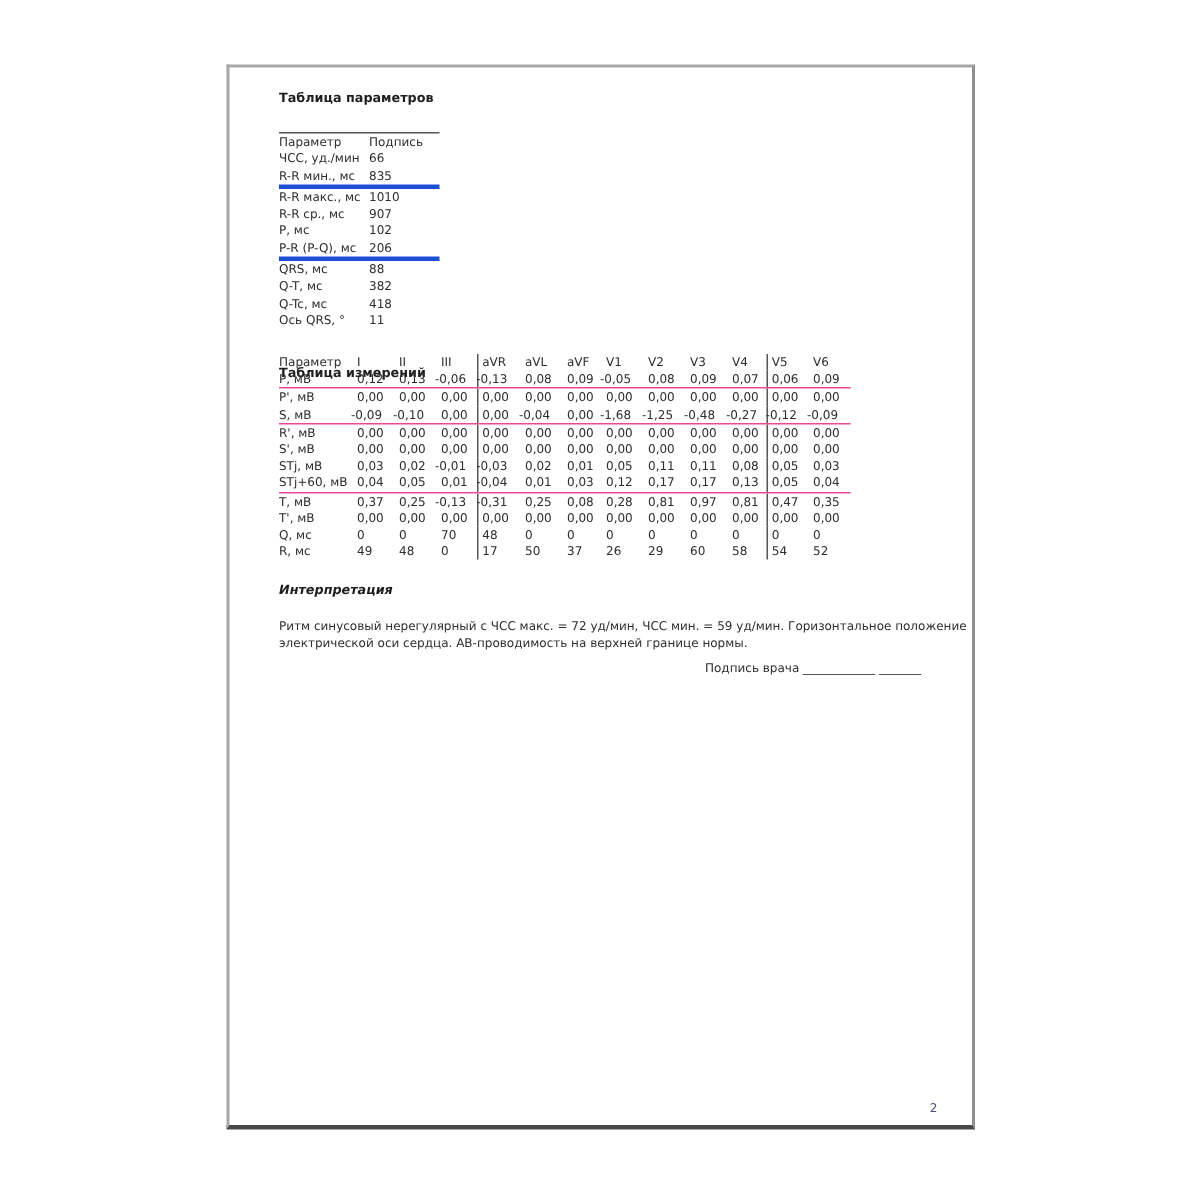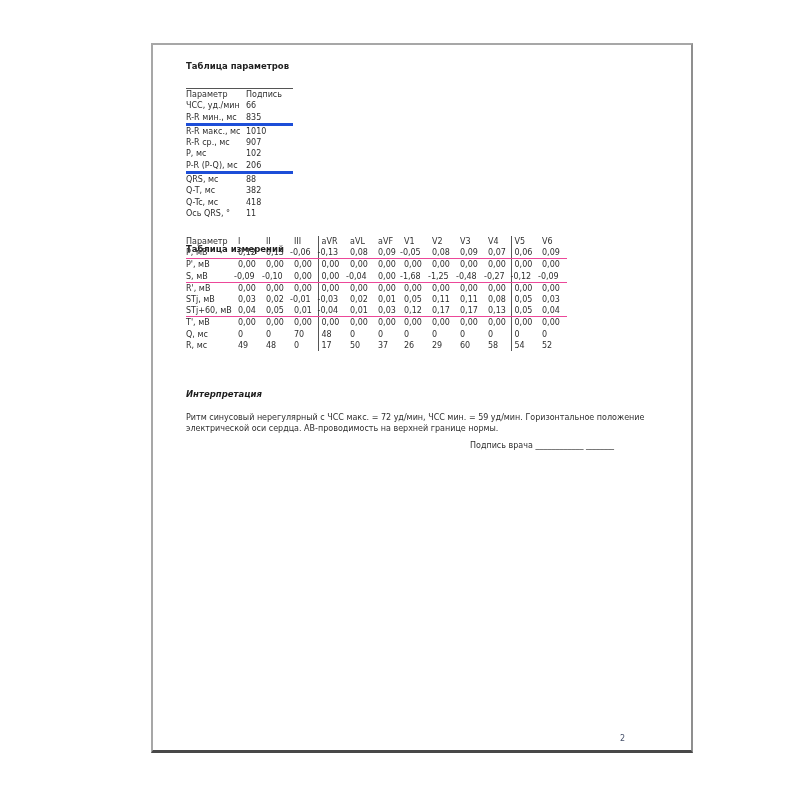--- a/index.html
+++ b/index.html
@@ -7,21 +7,20 @@
     width:800px; height:800px; position:relative; background:#ffffff;
     font-family:"DejaVu Sans","Liberation Sans",sans-serif;
     color:#2e2e2e; font-size:8px;
   }
   .page {
     position:absolute; left:151px; top:43px; width:495px; height:705px;
     background:#ffffff;
     border:2px solid #a7a7a7;
     border-right-color:#8f8f8f;
     border-bottom:3px solid #484848;
-    padding-left:43px;
   }
   .sec-title {
     position:absolute; left:33px;
     font-weight:bold; font-size:8.5px; color:#1f1f1f; white-space:nowrap;
   }
   table { border-collapse:collapse; table-layout:fixed; position:absolute; }
   td {
     padding:0; font-size:8px; text-align:left; vertical-align:middle;
     height:11.3px; line-height:11.3px; white-space:nowrap; overflow:visible;
   }
@@ -190,20 +189,35 @@
           <td>0,00</td>
           <td>0,00</td>
           <td>0,00</td>
           <td>0,00</td>
           <td>0,00</td>
           <td>0,00</td>
           <td class="vline">0,00</td>
           <td>0,00</td>
         </tr>
         <tr>
+          <td>S', мВ</td>
+          <td>0,00</td>
+          <td>0,00</td>
+          <td>0,00</td>
+          <td class="vline">0,00</td>
+          <td>0,00</td>
+          <td>0,00</td>
+          <td>0,00</td>
+          <td>0,00</td>
+          <td>0,00</td>
+          <td>0,00</td>
+          <td class="vline">0,00</td>
+          <td>0,00</td>
+        </tr>
+        <tr>
           <td>STj, мВ</td>
           <td>0,03</td>
           <td>0,02</td>
           <td class="neg">-0,01</td>
           <td class="vline neg">-0,03</td>
           <td>0,02</td>
           <td>0,01</td>
           <td>0,05</td>
           <td>0,11</td>
           <td>0,11</td>
@@ -220,20 +234,35 @@
           <td>0,01</td>
           <td>0,03</td>
           <td>0,12</td>
           <td>0,17</td>
           <td>0,17</td>
           <td>0,13</td>
           <td class="vline">0,05</td>
           <td>0,04</td>
         </tr>
         <tr>
+          <td>T, мВ</td>
+          <td>0,37</td>
+          <td>0,25</td>
+          <td class="neg">-0,13</td>
+          <td class="vline neg">-0,31</td>
+          <td>0,25</td>
+          <td>0,08</td>
+          <td>0,28</td>
+          <td>0,81</td>
+          <td>0,97</td>
+          <td>0,81</td>
+          <td class="vline">0,47</td>
+          <td>0,35</td>
+        </tr>
+        <tr>
           <td>T', мВ</td>
           <td>0,00</td>
           <td>0,00</td>
           <td>0,00</td>
           <td class="vline">0,00</td>
           <td>0,00</td>
           <td>0,00</td>
           <td>0,00</td>
           <td>0,00</td>
           <td>0,00</td>

